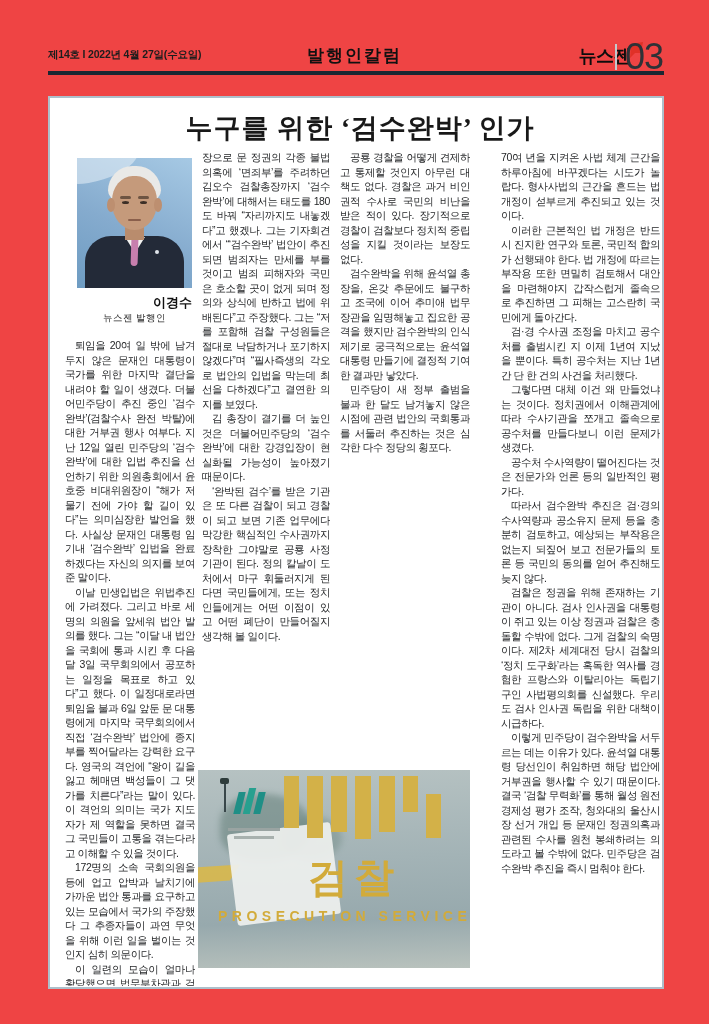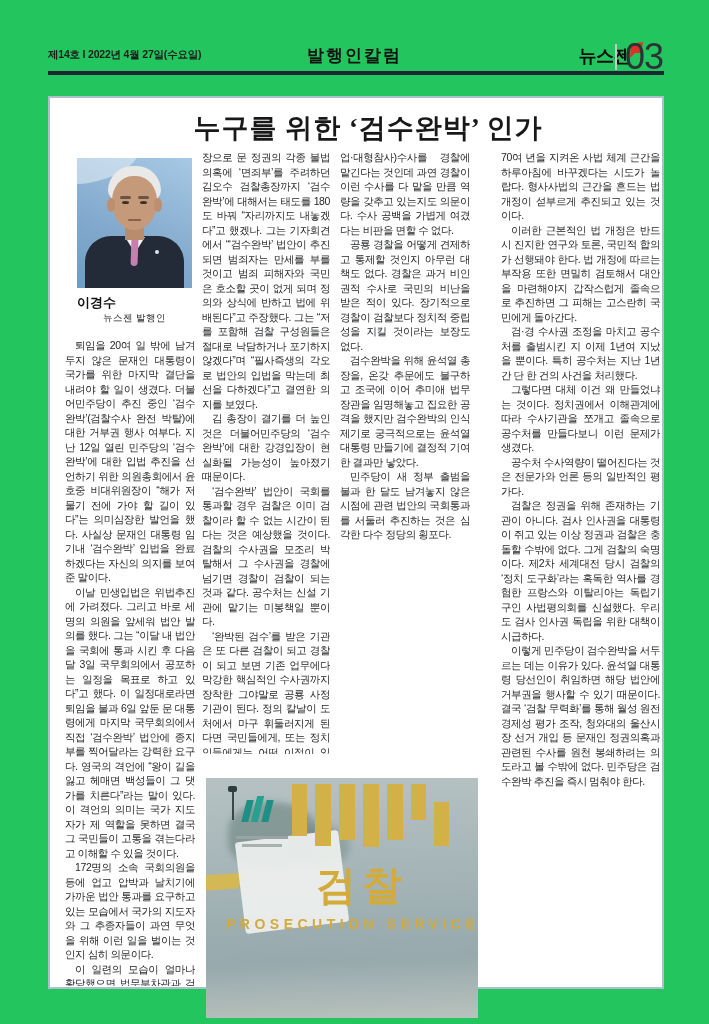--- a/index.html
+++ b/index.html
@@ -1,33 +1,33 @@
 <!DOCTYPE html>
 <html><head>
 <meta charset="utf-8">
 <style>
   html,body{margin:0;padding:0;background:#ffffff;}
-  .page{position:relative;width:709px;height:1024px;background:#22c55e;overflow:hidden;
+  .page{position:relative;width:709px;height:1024px;background:#ef4444;overflow:hidden;
         font-family:"Liberation Sans","DejaVu Sans",sans-serif;color:#222;}
 
   
   .issue{position:absolute;left:48px;top:48px;font-size:10.5px;color:#1d1d1d;letter-spacing:-0.2px;font-weight:bold;}
   .section{position:absolute;left:0;top:44px;width:709px;text-align:center;
            font-size:17px;font-weight:bold;letter-spacing:2px;color:#111;}
   .brand{position:absolute;right:78px;top:44px;font-size:18px;font-weight:bold;color:#0c0c0c;letter-spacing:-0.5px;}
   .brand-mark{position:absolute;right:-12px;top:-2px;}
   .pagenum-wrap{position:absolute;right:46px;top:36px;display:flex;align-items:center;}
   .divider{display:inline-block;width:2px;height:26px;background:#c3c9cd;margin-right:8px;}
   .pagenum{font-size:36px;color:#2d3237;letter-spacing:-1px;}
   .rule{position:absolute;left:48px;top:71px;width:616px;height:4px;background:#1b2732;}
 
   
   .article-box{position:absolute;left:48px;top:96px;width:616px;height:893px;
                border:2px solid #adbfca;background:#ffffff;box-sizing:border-box;}
-  .article-title{position:absolute;left:12px;top:12px;width:100%;margin:0;text-align:center;
+  .article-title{position:absolute;left:4px;top:12px;width:100%;margin:0;text-align:center;
                  font-family:"Liberation Serif","DejaVu Serif",serif;
                  font-size:27px;font-weight:bold;color:#181818;letter-spacing:1px;}
 
   
   .portrait{position:absolute;left:27px;top:60px;width:115px;height:130px;overflow:hidden;
             background:linear-gradient(205deg,#a6c9e4 0%,#85abce 55%,#6e9cc2 100%);}
   .cloud{position:absolute;left:-18px;top:-8px;width:80px;height:30px;background:#e8f1f8;opacity:.55;
          border-radius:50%;transform:rotate(-18deg);}
   .hair{position:absolute;left:31px;top:8px;width:53px;height:34px;background:#e9e9e7;
         border-radius:26px 26px 10px 10px;}
@@ -43,37 +43,37 @@
   .neck{position:absolute;left:48px;top:68px;width:19px;height:14px;background:#b98c6d;}
   .suit{position:absolute;left:8px;top:78px;width:99px;height:52px;background:#232a38;
         border-radius:26px 26px 0 0;}
   .shirt{position:absolute;left:48px;top:79px;width:0;height:0;
          border-left:10px solid transparent;border-right:10px solid transparent;
          border-top:16px solid #f2f2f0;}
   .tie{position:absolute;left:54px;top:80px;width:7px;height:28px;background:#c77fae;
        border-radius:2px 2px 4px 4px;transform:rotate(2deg);}
   .pin{position:absolute;left:78px;top:92px;width:4px;height:4px;background:#dfe4ea;border-radius:50%;}
 
-  .author-name{position:absolute;left:27px;top:196px;width:115px;text-align:left;
+  .author-name{position:absolute;left:27px;top:196px;width:115px;text-align:right;
                font-size:13px;font-weight:bold;color:#111;}
   .author-role{position:absolute;left:27px;top:214px;width:115px;text-align:center;
                font-size:9.5px;color:#2c2c2c;letter-spacing:0.5px;}
 
   
   .col{position:absolute;overflow:hidden;text-align:justify;color:#242628;
        font-size:10.5px;line-height:14.5px;letter-spacing:-0.4px;word-break:break-all;}
   .col p{margin:0;text-indent:10px;}
   .col p.cont{text-indent:0;}
   .col1{left:15px;top:240px;width:130px;height:648px;}
   .col2{left:152px;top:52px;width:128px;height:604px;}
   .col3{left:290px;top:52px;width:130px;height:616px;}
   .col4{left:443px;top:52px;width:159px;height:806px;margin-left:8px;}
 
   
-  .photo{position:absolute;left:148px;top:672px;width:272px;height:240px;margin:8px;overflow:hidden;
+  .photo{position:absolute;left:148px;top:672px;width:272px;height:198px;margin:0;overflow:hidden;
          background:linear-gradient(178deg,#b6c2c2 0%,#a3b3b6 45%,#97a9ad 75%,#b9c2bd 100%);}
   .lamp-pole{position:absolute;left:26px;top:12px;width:2px;height:30px;background:#39474a;}
   .lamp-head{position:absolute;left:22px;top:8px;width:9px;height:6px;background:#2e3c3b;border-radius:2px;}
   .tree1{position:absolute;left:22px;top:24px;width:92px;height:66px;background:#5e7a73;opacity:.5;
          border-radius:50% 60% 55% 45%;filter:blur(3px);}
   .tree2{position:absolute;left:84px;top:46px;width:60px;height:44px;background:#6a857d;opacity:.4;
          border-radius:55%;filter:blur(3px);}
   .forsythia{position:absolute;left:-6px;top:96px;width:42px;height:16px;background:#d8b84a;
              transform:skewX(-35deg) rotate(-4deg);opacity:.9;}
   .flag{position:absolute;left:34px;top:58px;width:104px;height:92px;background:#eef0ee;opacity:.93;
@@ -128,45 +128,44 @@
       <div class="eye-l"></div>
       <div class="eye-r"></div>
       <div class="mouth"></div>
     </div>
     <div class="author-name">이경수</div>
     <div class="author-role">뉴스젠 발행인</div>
 
     <div class="col col1">
       <p>퇴임을 20여 일 밖에 남겨두지 않은 문재인 대통령이 국가를 위한 마지막 결단을 내려야 할 일이 생겼다. 더불어민주당이 추진 중인 ‘검수완박’(검찰수사 완전 박탈)에 대한 거부권 행사 여부다. 지난 12일 열린 민주당의 ‘검수완박’에 대한 입법 추진을 선언하기 위한 의원총회에서 윤호중 비대위원장이 “해가 저물기 전에 가야 할 길이 있다”는 의미심장한 발언을 했다. 사실상 문재인 대통령 임기내 ‘검수완박’ 입법을 완료하겠다는 자신의 의지를 보여준 말이다.</p>
       <p>이날 민생입법은 위법추진에 가려졌다. 그리고 바로 세명의 의원을 앞세워 법안 발의를 했다. 그는 “이달 내 법안을 국회에 통과 시킨 후 다음 달 3일 국무회의에서 공포하는 일정을 목표로 하고 있다”고 했다. 이 일정대로라면 퇴임을 불과 6일 앞둔 문 대통령에게 마지막 국무회의에서 직접 ‘검수완박’ 법안에 종지부를 찍어달라는 강력한 요구다. 영국의 격언에 “왕이 길을 잃고 헤매면 백성들이 그 댓가를 치른다”라는 말이 있다. 이 격언의 의미는 국가 지도자가 제 역할을 못하면 결국 그 국민들이 고통을 겪는다라고 이해할 수 있을 것이다.</p>
-      <p>172명의 소속 국회의원을 등에 업고 압박과 날치기에 가까운 법안 통과를 요구하고 있는 모습에서 국가의 지도자와 그 추종자들이 과연 무엇을 위해 이런 일을 벌이는 것인지 심히 의문이다.</p>
+      <p>172명의 소속 국회의원을 등에 업고 압박과 날치기에 가까운 법안 통과를 요구하고 있는 모습에서 국가의 주장했다 그 추종자들이 과연 무엇을 위해 이런 일을 벌이는 것인지 심히 의문이다.</p>
       <p>이 일련의 모습이 얼마나 황당했으면 법무부차관과 검찰총</p>
     </div>
 
     <div class="col col2">
       <p class="cont">장으로 문 정권의 각종 불법 의혹에 ‘면죄부’를 주려하던 김오수 검찰총장까지 ‘검수완박’에 대해서는 태도를 180도 바꿔 “자리까지도 내놓겠다”고 했겠나. 그는 기자회견에서 “‘검수완박’ 법안이 추진되면 범죄자는 만세를 부를 것이고 범죄 피해자와 국민은 호소할 곳이 없게 되며 정의와 상식에 반하고 법에 위배된다”고 주장했다. 그는 “저를 포함해 검찰 구성원들은 절대로 낙담하거나 포기하지 않겠다”며 “필사즉생의 각오로 법안의 입법을 막는데 최선을 다하겠다”고 결연한 의지를 보였다.</p>
       <p>김 총장이 결기를 더 높인 것은 더불어민주당의 ‘검수완박’에 대한 강경입장이 현실화될 가능성이 높아졌기 때문이다.</p>
-      <p>‘검수완박’ 법안이 국회를 통과할 경우 검찰은 이미 검찰이라 할 수 없는 시간이 된다는 것은 예상했을 것이다. 검찰의 수사권을 모조리 박탈해서 그 수사권을 경찰에 넘기면 경찰이 검찰이 되는 것과 같다. 공수처는 신설 기관에 맡기는 미봉책일 뿐이다.</p>
       <p>‘완박된 검수’를 받은 기관은 또 다른 검찰이 되고 경찰이 되고 보면 기존 업무에다 막강한 핵심적인 수사권까지 장착한 그야말로 공룡 사정기관이 된다. 정의 칼날이 도처에서 마구 휘둘러지게 된다면 국민들에게, 또는 정치인들에게는 어떤 이점이 있고 어떤 폐단이 만들어질지 생각해 볼 일이다.</p>
 
     </div>
 
     <div class="col col3">
-      <p class="cont">업·대형참사)수사를 경찰에 맡긴다는 것인데 과연 경찰이 이런 수사를 다 맡을 만큼 역량을 갖추고 있는지도 의문이다. 수사 공백을 가볍게 여겼다는 비판을 면할 수 없다.</p>
       <p>공룡 경찰을 어떻게 견제하고 통제할 것인지 아무런 대책도 없다. 경찰은 과거 비인권적 수사로 국민의 비난을 받은 적이 있다. 장기적으로 경찰이 검찰보다 정치적 중립성을 지킬 것이라는 보장도 없다.</p>
       <p>검수완박을 위해 윤석열 총장을, 온갖 추문에도 불구하고 조국에 이어 추미애 법무장관을 임명해놓고 집요한 공격을 했지만 검수완박의 인식 제기로 궁극적으로는 윤석열 대통령 만들기에 결정적 기여한 결과만 낳았다.</p>
       <p>민주당이 새 정부 출범을 불과 한 달도 남겨놓지 않은 시점에 관련 법안의 국회통과를 서둘러 추진하는 것은 심각한 다수 정당의 횡포다.</p>
     </div>
 
     <div class="col col4">
       <p class="cont">70여 년을 지켜온 사법 체계 근간을 하루아침에 바꾸겠다는 시도가 놀랍다. 형사사법의 근간을 흔드는 법 개정이 섣부르게 추진되고 있는 것이다.</p>
       <p>이러한 근본적인 법 개정은 반드시 진지한 연구와 토론, 국민적 합의가 선행돼야 한다. 법 개정에 따르는 부작용 또한 면밀히 검토해서 대안을 마련해야지 갑작스럽게 졸속으로 추진하면 그 피해는 고스란히 국민에게 돌아간다.</p>
       <p>검·경 수사권 조정을 마치고 공수처를 출범시킨 지 이제 1년여 지났을 뿐이다. 특히 공수처는 지난 1년간 단 한 건의 사건을 처리했다.</p>
       <p>그렇다면 대체 이건 왜 만들었냐는 것이다. 정치권에서 이해관계에 따라 수사기관을 쪼개고 졸속으로 공수처를 만들다보니 이런 문제가 생겼다.</p>
       <p>공수처 수사역량이 떨어진다는 것은 전문가와 언론 등의 일반적인 평가다.</p>
+      <p>따라서 검수완박 추진은 검·경의 수사역량과 공소유지 문제 등을 충분히 검토하고, 예상되는 부작용은 없는지 되짚어 보고 전문가들의 토론 등 국민의 동의를 얻어 추진해도 늦지 않다.</p>
       <p>검찰은 정권을 위해 존재하는 기관이 아니다. 검사 인사권을 대통령이 쥐고 있는 이상 정권과 검찰은 충돌할 수밖에 없다. 그게 검찰의 숙명이다. 제2차 세계대전 당시 검찰의 ‘정치 도구화’라는 혹독한 역사를 경험한 프랑스와 이탈리아는 독립기구인 사법평의회를 신설했다. 우리도 검사 인사권 독립을 위한 대책이 시급하다.</p>
       <p>이렇게 민주당이 검수완박을 서두르는 데는 이유가 있다. 윤석열 대통령 당선인이 취임하면 해당 법안에 거부권을 행사할 수 있기 때문이다. 결국 ‘검찰 무력화’를 통해 월성 원전 경제성 평가 조작, 청와대의 울산시장 선거 개입 등 문재인 정권의혹과 관련된 수사를 원천 봉쇄하려는 의도라고 볼 수밖에 없다. 민주당은 검수완박 추진을 즉시 멈춰야 한다.</p>
     </div>
 
     <figure class="photo">
       <div class="tree1"></div>
       <div class="tree2"></div>
       <div class="lamp-pole"></div>
       <div class="lamp-head"></div>
       <div class="forsythia"></div>

